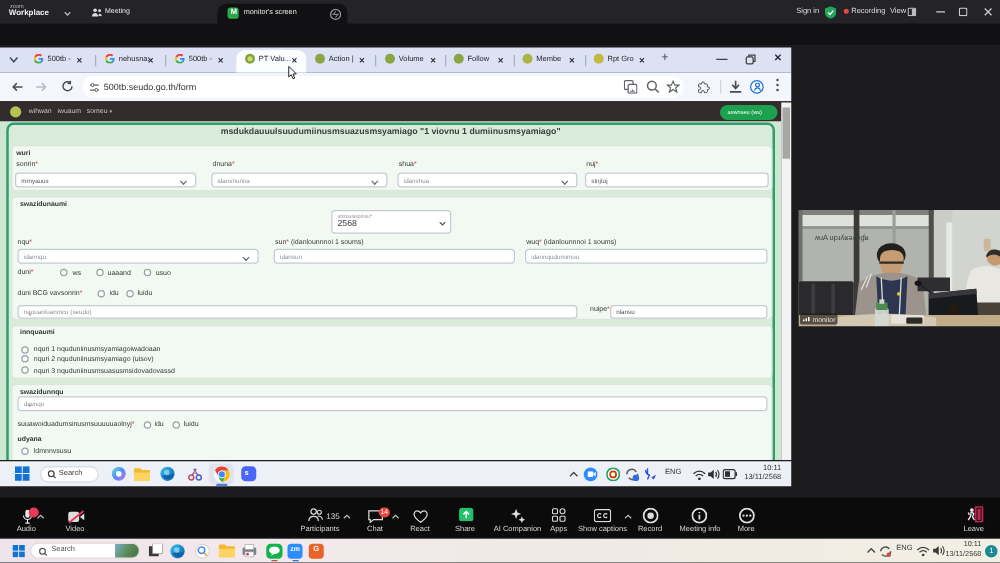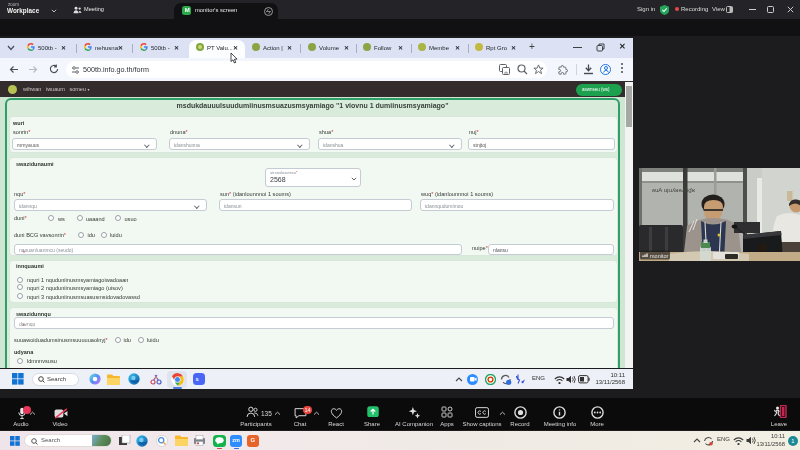--- a/index.html
+++ b/index.html
@@ -165,21 +165,21 @@
         </svg>
       <svg class="abs" style="left:49px;top:6px;" width="10" height="10">
           <path d="M8.6 5 A3.6 3.6 0 1 1 7.3 2.2 M7.3 0.6 V2.8 H5.1" stroke="#4a4f55" stroke-width="1.15" fill="none"></path>
         </svg>
       <div class="abs" style="left:66px;top:3px;width:481px;height:17px;background:#fff;border-radius:9px;"></div>
       <svg class="abs" style="left:71px;top:8px;" width="9" height="8">
           <path d="M1 2 h7 M1 6 h7 M3 0.5 v3 M6 4.5 v3" stroke="#5f6368" stroke-width="1" fill="none"></path>
           <circle cx="3" cy="2" r="1.2" fill="#fff" stroke="#5f6368" stroke-width="0.8"></circle>
           <circle cx="6" cy="6" r="1.2" fill="#fff" stroke="#5f6368" stroke-width="0.8"></circle>
         </svg>
-      <div class="tiny" style="left:83px;top:7px;font-size:7.2px;color:#2f3337;">500tb.info.go.th/form</div>
+      <div class="tiny" style="left:83px;top:7px;font-size:7.2px;color:#2f3337;">500tb.seudo.go.th/form</div>
       <svg class="abs" style="left:499px;top:6px;" width="11" height="11">
           <rect x="0.5" y="0.5" width="7" height="7" rx="1" fill="none" stroke="#5f6368"></rect>
           <rect x="3.5" y="3.5" width="7" height="7" rx="1" fill="#fff" stroke="#5f6368"></rect>
           <path d="M5 9 h4 M7 7.5 v1.5" stroke="#5f6368" stroke-width="0.7"></path>
         </svg>
       <svg class="abs" style="left:517px;top:6px;" width="11" height="11">
           <circle cx="4.5" cy="4.5" r="3.5" fill="none" stroke="#5f6368" stroke-width="1.2"></circle>
           <path d="M7 7 L10 10" stroke="#5f6368" stroke-width="1.3"></path>
         </svg>
       <svg class="abs" style="left:533px;top:6px;" width="11" height="11" viewBox="0 0 24 24">

